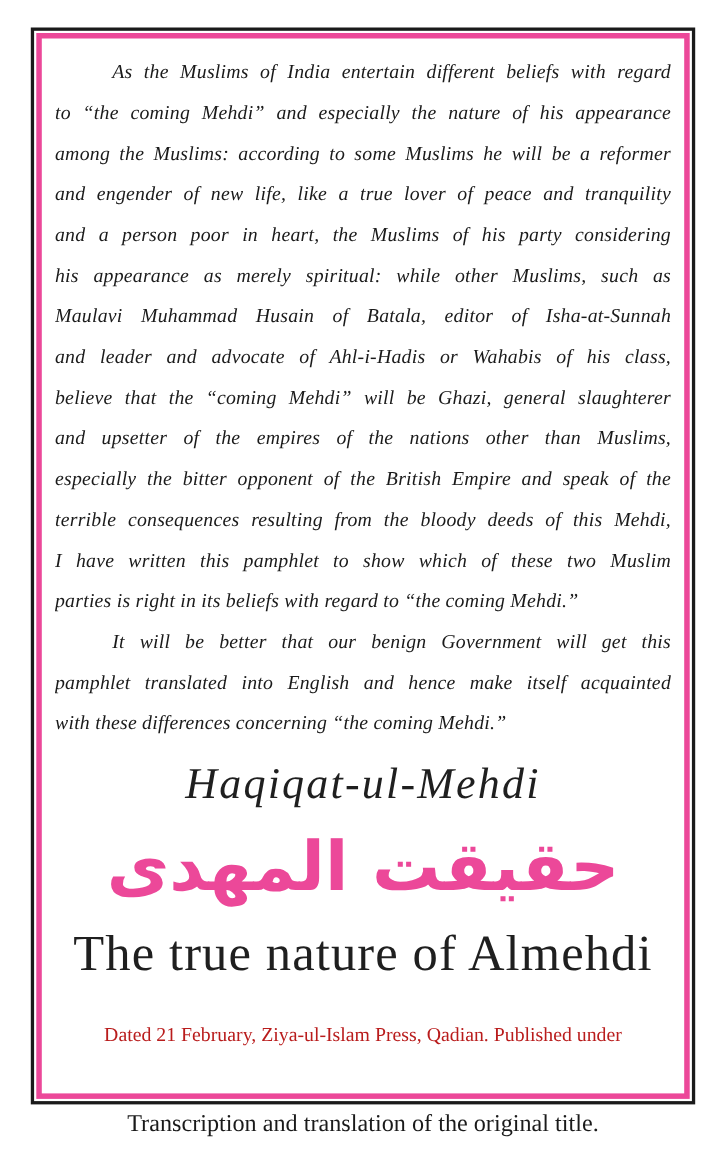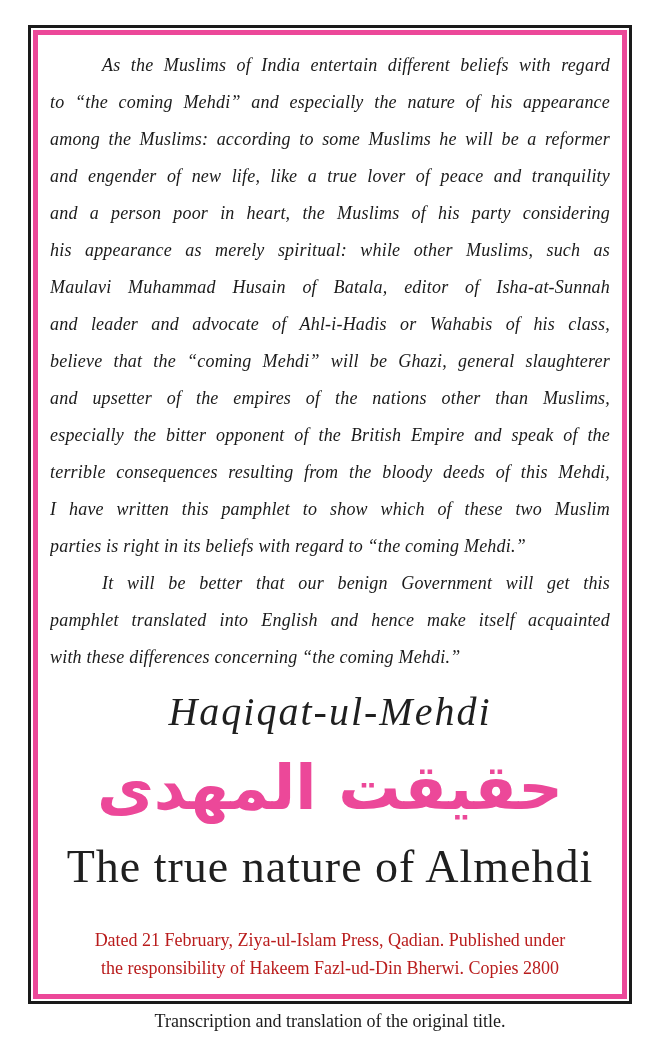--- a/index.html
+++ b/index.html
@@ -66,21 +66,21 @@
     margin-top: 30px;
     text-align: center;
     font-size: 18px;
     line-height: 28px;
     color: #b91c1c;
   }
   .footer-caption {
     position: absolute; left: 0; top: 1008px;
     width: 660px;
     text-align: center;
-    font-size: 18px;
+    font-size: 22px;
     line-height: 26px;
     color: #1a1a1a;
   }
 </style>
 </head>
 <body>
 
 <div class="frame">
   <div class="frame-inner">
 
@@ -105,19 +105,18 @@
     </div>
 
     <div class="title-translit">Haqiqat-ul-Mehdi</div>
 
     <div class="title-arabic">حقيقت المهدى</div>
 
     <div class="title-translation">The true nature of Almehdi</div>
 
     <div class="imprint">
       <div>Dated 21 February, Ziya-ul-Islam Press, Qadian. Published under</div>
-      <div>the responsibility of Hakeem Fazl-ud-Din Bherwi. Copies 2800</div>
     </div>
 
   </div>
 </div>
 
 <div class="footer-caption">Transcription and translation of the original title.</div>
 
 </body></html>

